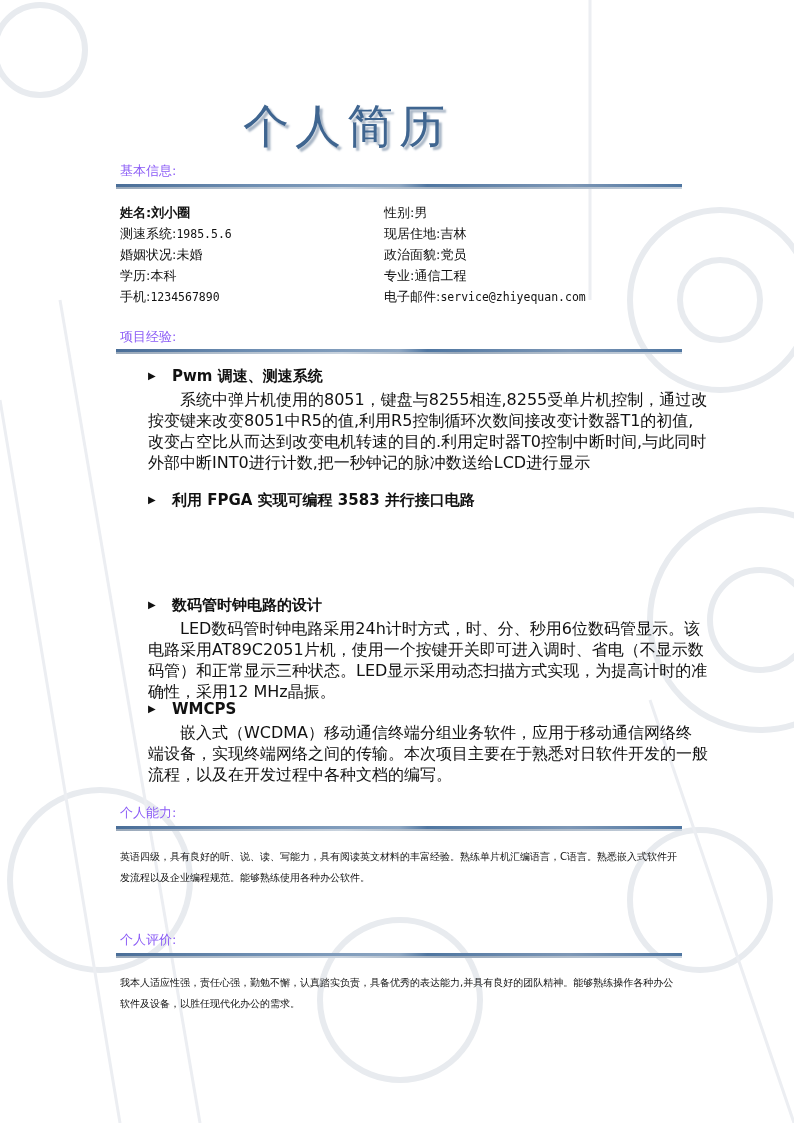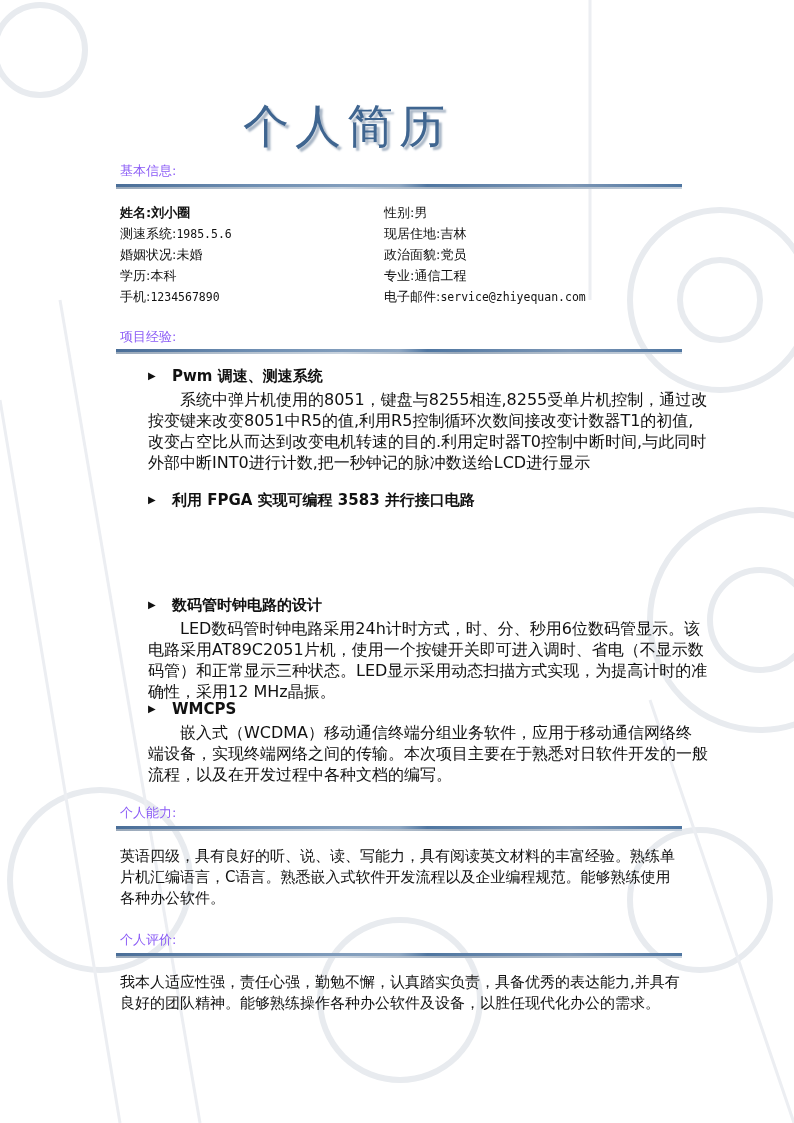--- a/index.html
+++ b/index.html
@@ -22,21 +22,21 @@
   .rule .a { position: absolute; left: 0; top: 0; width: 100%; height: 3px; background: linear-gradient(90deg,#4a6e98 0%,#6f8fb3 25%,#8da6c2 50%,#4f76a1 55%,#7d97b6 80%,#4f76a1 100%); }
   .rule .b { position: absolute; left: 0; top: 3px; width: 100%; height: 2px; background: linear-gradient(90deg,#9aa9ba,#c9d3de 40%,#9aa9ba 60%,#c9d3de); }
   .info { position: absolute; font-size: 13px; line-height: 21px; }
   .info .row { height: 21px; white-space: nowrap; }
   .bold { font-weight: bold; }
   .mono { font-family: "DejaVu Sans Mono", "Liberation Mono", monospace; font-size: 11.5px; }
   .proj { position: absolute; left: 120px; width: 560px; margin-left: 28px; }
   .proj-title { font-size: 15px; font-weight: bold; height: 22px; white-space: nowrap; }
   .proj-title .tri { display: inline-block; width: 24px; font-size: 10px; vertical-align: 2px; }
   .proj-body { font-size: 16px; line-height: 21px; text-indent: 2em; }
-  .para { position: absolute; left: 120px; width: 560px; font-size: 15px; line-height: 21px; }
+  .para { position: absolute; left: 120px; width: 560px; font-size: 10px; line-height: 21px; }
 </style>
 </head>
 <body>
 
 <svg class="bg" width="794" height="1123" viewBox="0 0 794 1123">
   <g fill="none" stroke="#e8ebef" stroke-width="6">
     <circle cx="720" cy="300" r="90"></circle>
       <circle cx="720" cy="300" r="40"></circle>
     <circle cx="760" cy="620" r="110"></circle>
       <circle cx="760" cy="620" r="50"></circle>

